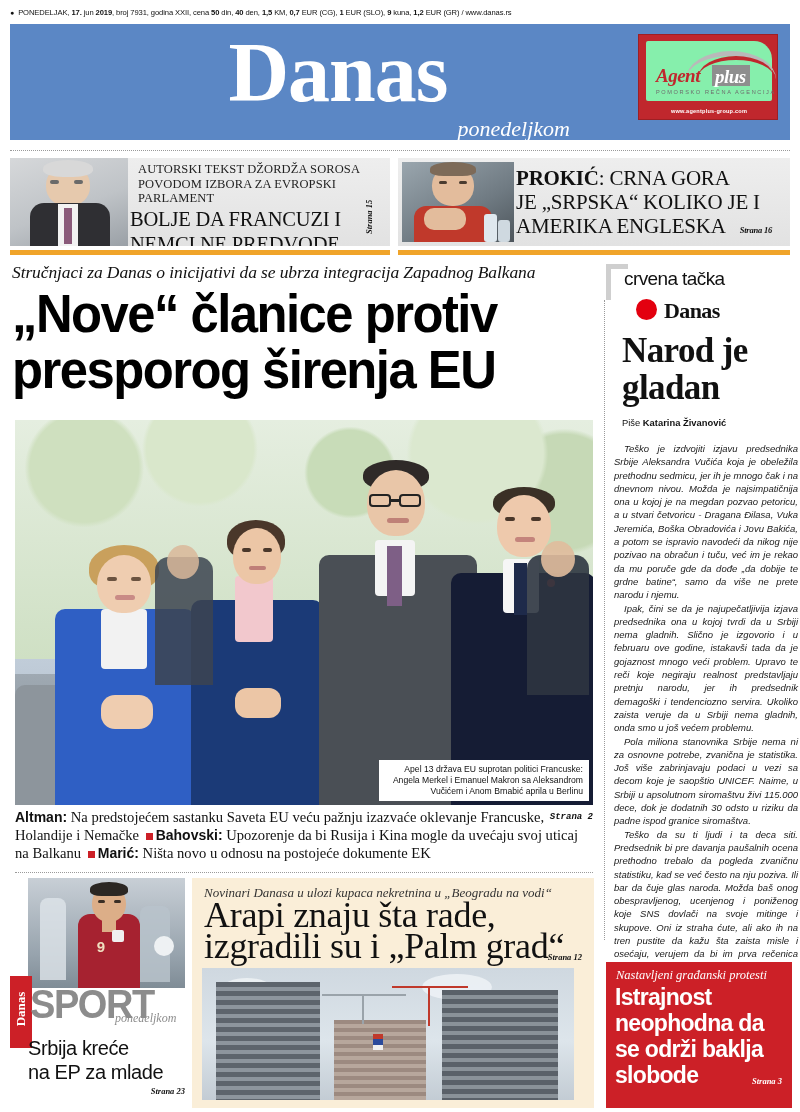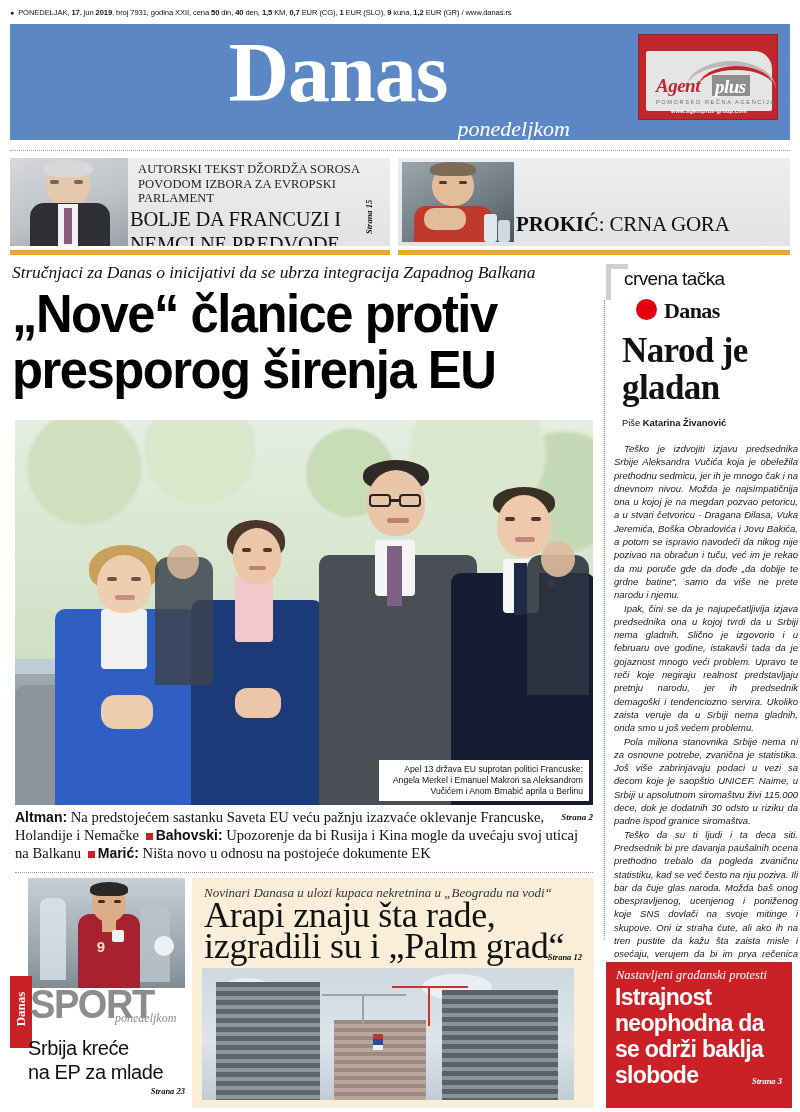--- a/index.html
+++ b/index.html
@@ -37,22 +37,22 @@
     text-align:right; padding-right:48px;
     font-family:"Liberation Serif", serif; font-style:italic;
     font-size:22px; color:#ffffff;
   }
   
   .ad-box{
     position:absolute; right:12px; top:10px; width:140px; height:86px;
     background:#c0272d; border:1px solid #9d1f24; overflow:hidden;
   }
   .ad-white{
-    position:absolute; left:7px; top:16px; width:126px; height:60px;
-    background:#e5e5e5; border-radius:2px 18px 2px 2px;
+    position:absolute; left:7px; top:6px; width:126px; height:60px;
+    background:#86efac; border-radius:2px 18px 2px 2px;
   }
   .ad-swoosh{
     position:absolute; left:40px; top:10px; width:90px; height:34px;
     border-top:5px solid #b9b9b9; border-radius:60% 60% 0 0 / 100% 100% 0 0;
   }
   .ad-swoosh2{
     position:absolute; left:52px; top:15px; width:76px; height:26px;
     border-top:4px solid #c0272d; border-radius:60% 60% 0 0 / 100% 100% 0 0;
   }
   .ad-agent{
@@ -100,21 +100,21 @@
     line-height:23px; margin-top:2px; letter-spacing:-0.2px;
   }
   .strana-vert{
     position:absolute; font-family:"Liberation Serif", serif; font-style:italic;
     font-weight:bold; font-size:8.5px; color:#111;
     transform:rotate(-90deg); transform-origin:left bottom; white-space:nowrap;
   }
   .tr-text{ position:absolute; left:118px; top:8px; width:268px; }
   .tr-head{
     font-family:"Liberation Serif", serif; font-size:21px; color:#111;
-    line-height:24px; letter-spacing:-0.2px;margin-top:46px;
+    line-height:24px; letter-spacing:-0.2px;
   }
   .tr-head b{ font-weight:bold; }
   .strana-inline{
     font-family:"Liberation Serif", serif; font-style:italic; font-weight:bold;
     font-size:8.5px; color:#111;
   }
   .orange-bar{
     position:absolute; top:250px; height:5px; background:#f0a42a;
   }
 
@@ -142,21 +142,21 @@
     font-size:8.6px; line-height:11px; color:#111; text-align:right;
   }
 
   .summary{
     position:absolute; left:15px; top:808px; width:578px;
     font-family:"Liberation Serif", serif; font-size:14.6px; line-height:18px;
     color:#111;
   }
   .summary b{ font-family:"Liberation Sans", sans-serif; font-weight:bold; font-size:14px;}
   .sqr{ display:inline-block; width:7px; height:7px; background:#cc2027; margin:0 3px; }
-  .summary .pg{ float:right; font-family:Liberation Serif, serif; font-style:italic; font-weight:bold; font-size:9px; }
+  .summary .pg{ float:right; font-family:Liberation Mono, monospace; font-style:italic; font-weight:bold; font-size:9px; }
 
   
   .sport{ position:absolute; left:10px; top:878px; width:175px; height:228px; }
   .sport-photo{ position:absolute; left:18px; top:0; width:157px; height:110px; overflow:hidden; background:#8d9aa6; }
   .danas-tab{
     position:absolute; left:0px; top:98px; width:22px; height:72px;
     background:#cc2027;
   }
   .danas-tab span{
     position:absolute; left:-25px; top:25px; width:72px; text-align:center;

